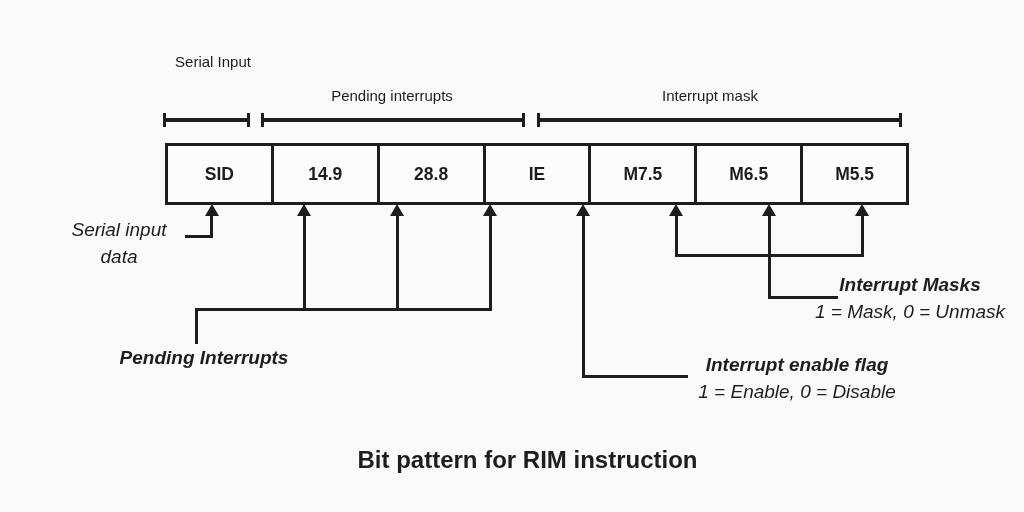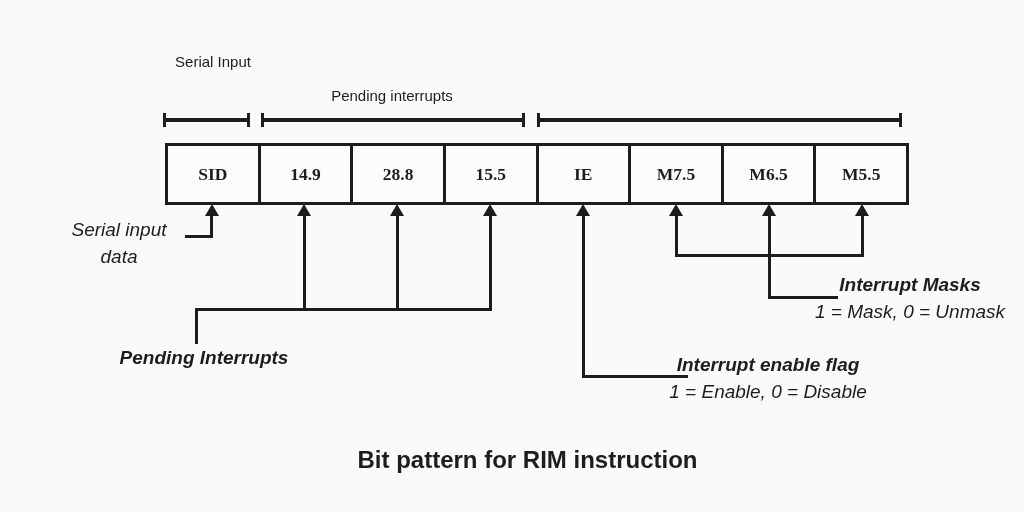--- a/index.html
+++ b/index.html
@@ -50,21 +50,20 @@
   .bracket.b2 { left: 261px; width: 264px; }
   .bracket.b3 { left: 537px; width: 365px; }
   
   .register {
     position: absolute;
     left: 165px; top: 143px;
     width: 744px; height: 62px;
     display: flex;
     border: 3px solid var(--ink);
     background: #fcfcfc;
-    font-family: Liberation Serif, serif;
   }
   .cell {
     flex: 1;
     display: flex;
     align-items: center;
     justify-content: center;
     font-weight: bold;
     font-size: 17.5px;
     border-left: 3px solid var(--ink);
   }
@@ -83,50 +82,50 @@
   .ann {
     position: absolute;
     text-align: center;
     font-size: 19px;
     line-height: 27px;
     font-style: italic;
   }
   .ann .t { font-weight: bold; }
   .ann.serialdata { left: 59px;  top: 216px; width: 120px; }
   .ann.pendingtxt { left: 94px;  top: 344px; width: 220px; }
-  .ann.ietxt      { left: 616px; top: 351px; width: 304px; }
+  .ann.ietxt      { left: 645px; top: 351px; width: 304px; }
   .ann.maskstxt   { left: 784px; top: 271px; width: 252px; }
   
   .title {
     position: absolute;
     left: 0; top: 446px;
     width: 1024px;
     text-align: center;
     font-weight: bold;
     font-size: 24px;
     padding-left: 31px;
   }
 </style>
 </head>
 <body>
 
 <div class="canvas">
 
   <div class="blabel serial">Serial Input</div>
   <div class="blabel pending">Pending interrupts</div>
+  <div class="blabel mask">Interrupt mask</div>
 
   <div class="bracket b1"></div>
   <div class="bracket b2"></div>
   <div class="bracket b3"></div>
 
   <div class="register">
     <div class="cell">SID</div>
     <div class="cell">14.9</div>
     <div class="cell">28.8</div>
-    <div class="cell">15.5</div>
     <div class="cell">IE</div>
     <div class="cell">M7.5</div>
     <div class="cell">M6.5</div>
     <div class="cell">M5.5</div>
   </div>
 
   <div>
     <div class="arrow-up" style="left:205px; top:204px;"></div>
     <div class="vline" style="left:210px; top:214px; height:24px;"></div>
     <div class="hline" style="left:185px; top:235px; width:28px;"></div>

